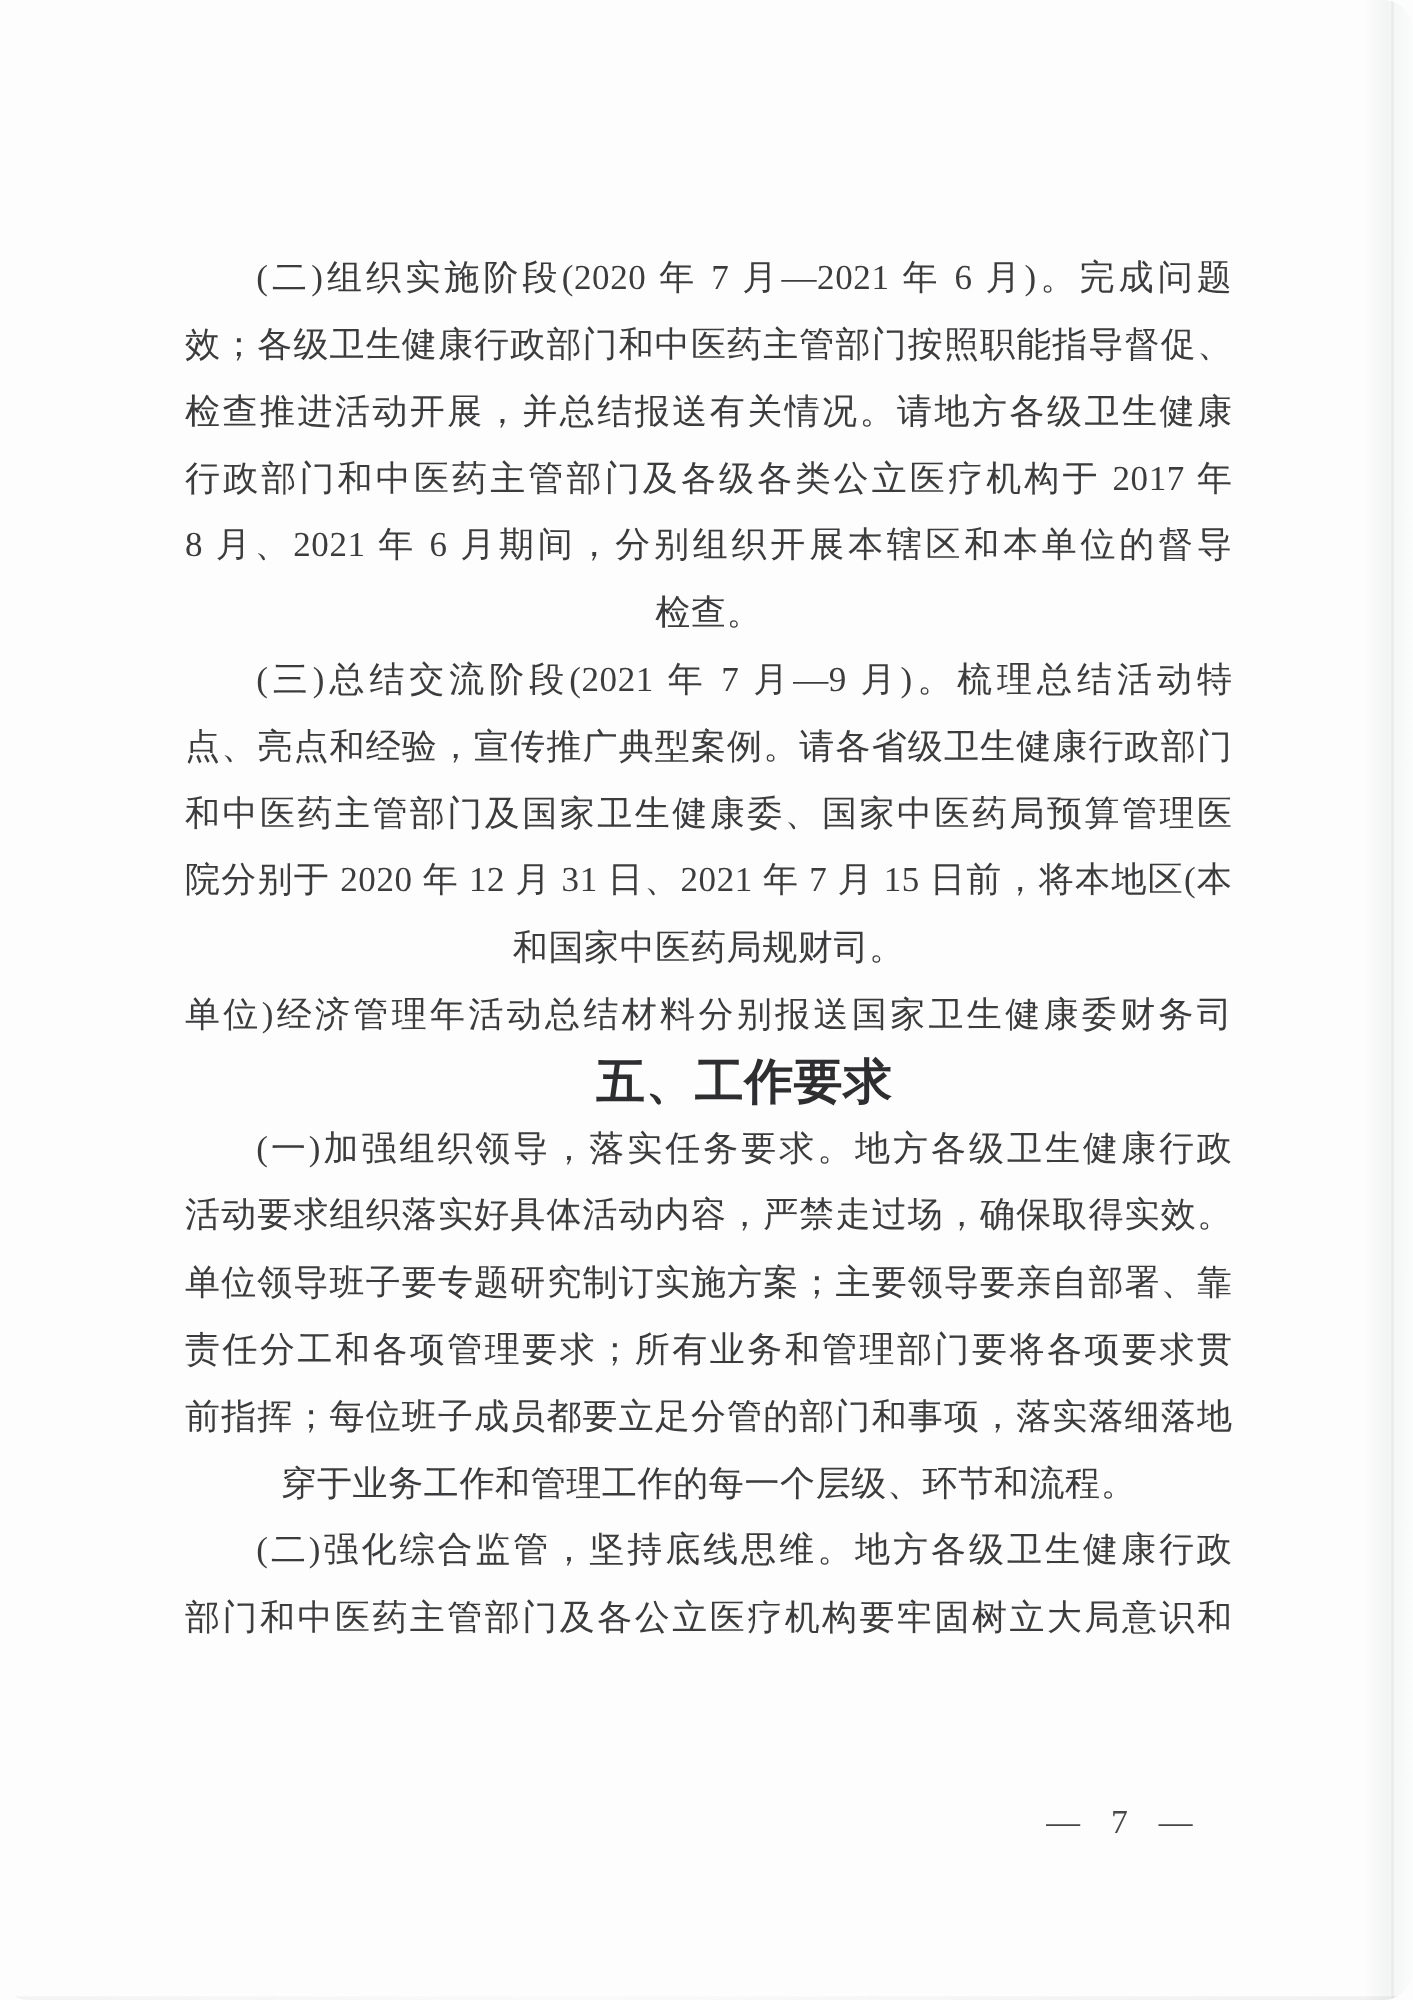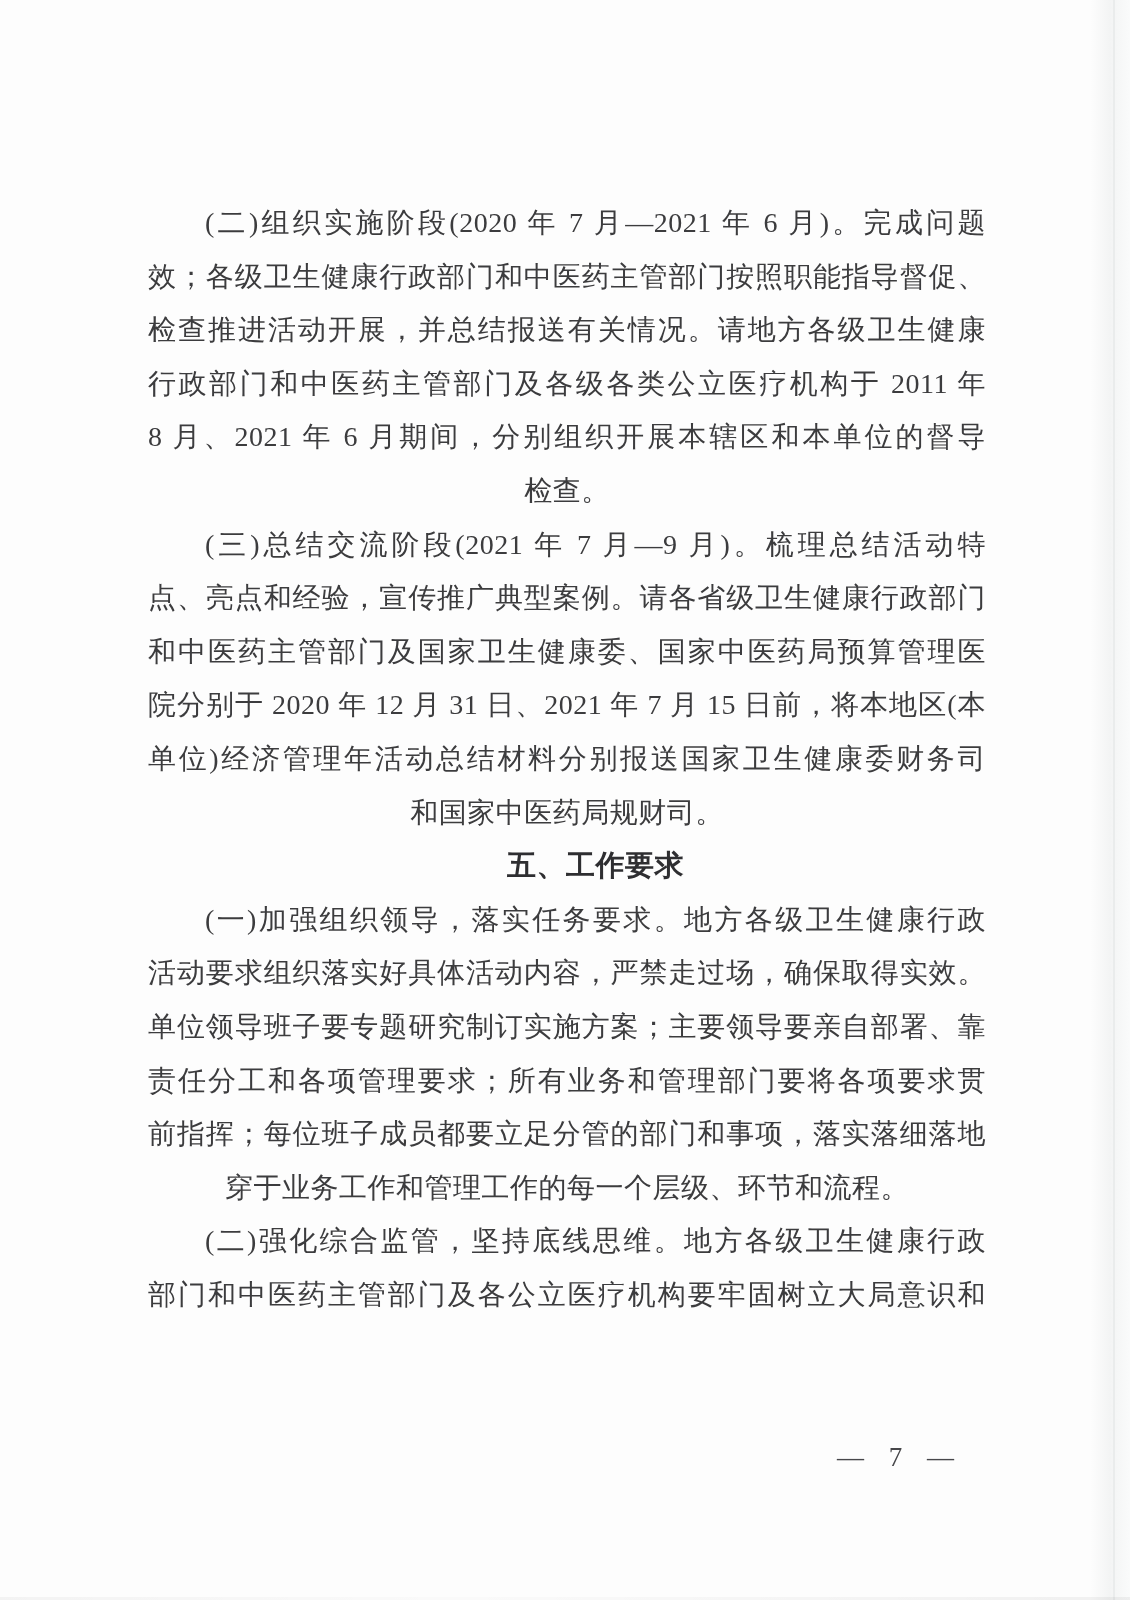--- a/index.html
+++ b/index.html
@@ -1,15 +1,15 @@
 <!DOCTYPE html>
 <html><head>
 <meta charset="utf-8">
 <style>
-  * { margin: 0; padding: 0; box-sizing: border-box; }
+  * { margin: 0; padding: 0; box-sizing: border-box; border-radius: 23px; }
   html, body { width: 1130px; height: 1600px; }
   body {
     position: relative;
     background: #fdfdfd;
     font-family: "Liberation Serif", "DejaVu Serif", serif;
     color: #3c3c3e;
     overflow: hidden;
   }
   .page {
     position: absolute;
@@ -49,21 +49,21 @@
   }
   .line.justify {
     white-space: normal;
     text-align: justify;
     text-align-last: justify;
   }
   .line.indent { padding-left: 57px; }
   .line.heading {
     font-family: "Liberation Sans", "DejaVu Sans", sans-serif;
     font-weight: 700;
-    font-size: 29px;
+    font-size: 39px;
     color: #2e2e31;
   }
   .page-number {
     position: absolute;
     top: 1431px;
     right: 175px;
     height: 52px;
     line-height: 52px;
     font-size: 27px;
     color: #47474a;
@@ -75,29 +75,29 @@
 <body>
 
 <div class="page">
   <div class="scan-edge"></div>
   <div class="scan-smudge"></div>
 
   <main class="text-block">
     <div class="line justify indent">(二)组织实施阶段(2020 年 7 月—2021 年 6 月)。完成问题</div>
     <div class="line justify">效；各级卫生健康行政部门和中医药主管部门按照职能指导督促、</div>
     <div class="line justify">检查推进活动开展，并总结报送有关情况。请地方各级卫生健康</div>
-    <div class="line justify">行政部门和中医药主管部门及各级各类公立医疗机构于 2011 年</div>
+    <div class="line justify">行政部门和中医药主管部门及各级各类公立医疗机构于 2017 年</div>
     <div class="line justify">8 月、2021 年 6 月期间，分别组织开展本辖区和本单位的督导</div>
     <div class="line">检查。</div>
     <div class="line justify indent">(三)总结交流阶段(2021 年 7 月—9 月)。梳理总结活动特</div>
     <div class="line justify">点、亮点和经验，宣传推广典型案例。请各省级卫生健康行政部门</div>
     <div class="line justify">和中医药主管部门及国家卫生健康委、国家中医药局预算管理医</div>
     <div class="line justify">院分别于 2020 年 12 月 31 日、2021 年 7 月 15 日前，将本地区(本</div>
+    <div class="line">和国家中医药局规财司。</div>
     <div class="line justify">单位)经济管理年活动总结材料分别报送国家卫生健康委财务司</div>
-    <div class="line">和国家中医药局规财司。</div>
     <h2 class="line heading indent">五、工作要求</h2>
     <div class="line justify indent">(一)加强组织领导，落实任务要求。地方各级卫生健康行政</div>
     <div class="line justify">活动要求组织落实好具体活动内容，严禁走过场，确保取得实效。</div>
     <div class="line justify">单位领导班子要专题研究制订实施方案；主要领导要亲自部署、靠</div>
     <div class="line justify">责任分工和各项管理要求；所有业务和管理部门要将各项要求贯</div>
     <div class="line justify">前指挥；每位班子成员都要立足分管的部门和事项，落实落细落地</div>
     <div class="line">穿于业务工作和管理工作的每一个层级、环节和流程。</div>
     <div class="line justify indent">(二)强化综合监管，坚持底线思维。地方各级卫生健康行政</div>
     <div class="line justify">部门和中医药主管部门及各公立医疗机构要牢固树立大局意识和</div>
   </main>

